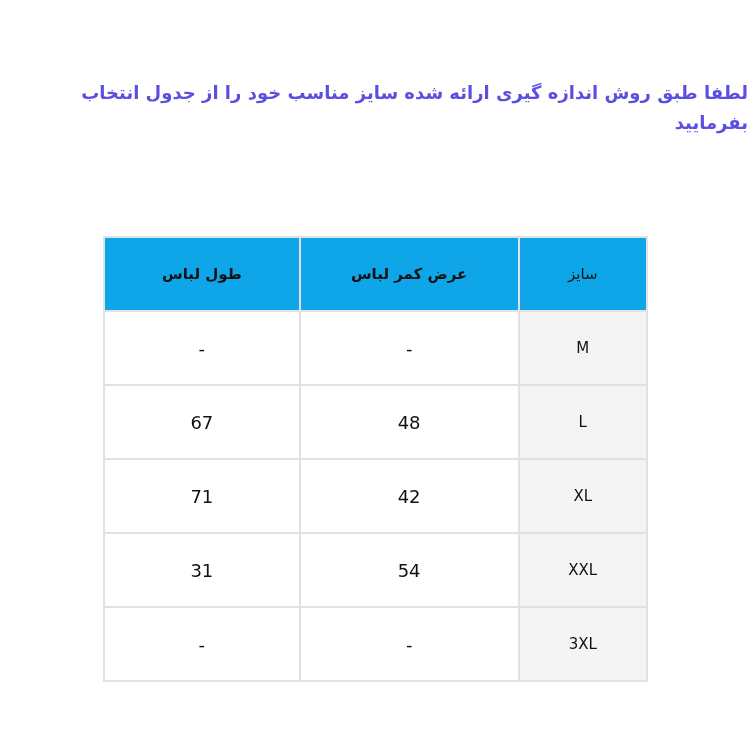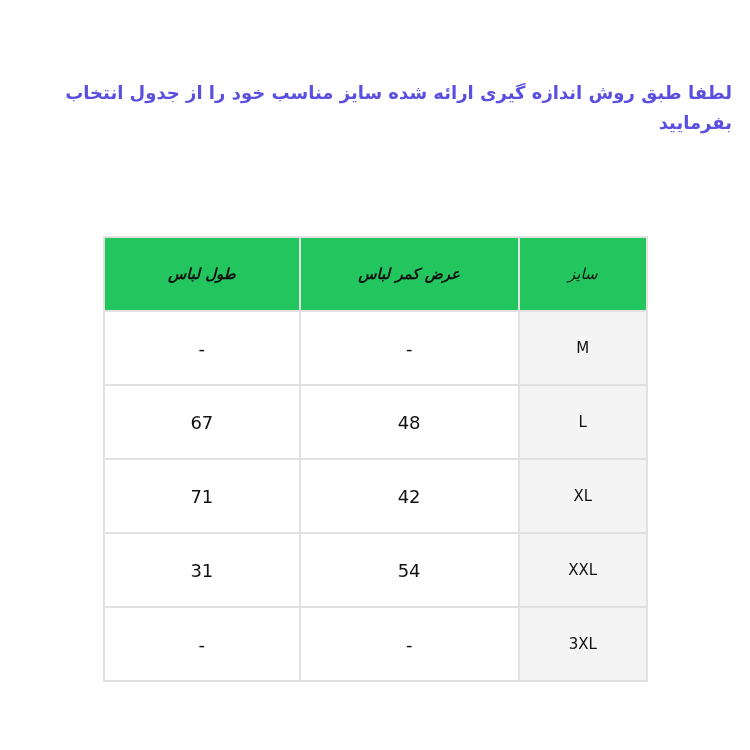--- a/index.html
+++ b/index.html
@@ -1,22 +1,22 @@
 <!DOCTYPE html>
 <html><head>
 <meta charset="utf-8">
 <style>
   html, body { margin:0; padding:0; background:#ffffff; }
   body { width:750px; height:750px; position:relative; overflow:hidden; font-family:"DejaVu Sans", sans-serif; }
-  .notes { position:absolute; left:40px; right:18px; top:78px; direction:rtl; text-align:right; }
+  .notes { position:absolute; left:40px; right:2px; top:78px; direction:rtl; text-align:right; }
   .heading { color:#5b4fe0; font-weight:bold; font-size:18px; line-height:30px; margin:0 0 10px 0; }
   .note { color:#111; font-weight:bold; font-size:16.5px; line-height:28px; margin:0 0 15px 0; }
   .size-table { position:absolute; left:103px; top:236px; width:545px; border-collapse:collapse; direction:rtl; }
   .size-table td, .size-table th { border:2px solid #e1e1e1; text-align:center; color:#111; padding:0; }
-  .size-table th { background:#22c55e; font-weight:bold; font-size:15px; height:72px;font-style:italic; }
+  .size-table th { background:#0ea5e9; font-weight:bold; font-size:15px; height:72px; }
   .size-table th.size-col { font-weight:normal; }
   .size-table td { font-size:18px; height:72px; }
   .size-table td.size-cell { background:#f4f4f4; font-size:15px; }
   .col-size { width:128px; }
   .col-waist { width:218px; }
   .col-length { width:195px; }
   .footer-label { position:absolute; left:52px; top:748px; color:#a9a9a9; font-size:16px; font-weight:bold; direction:rtl; }
 </style>
 </head>
 <body>

